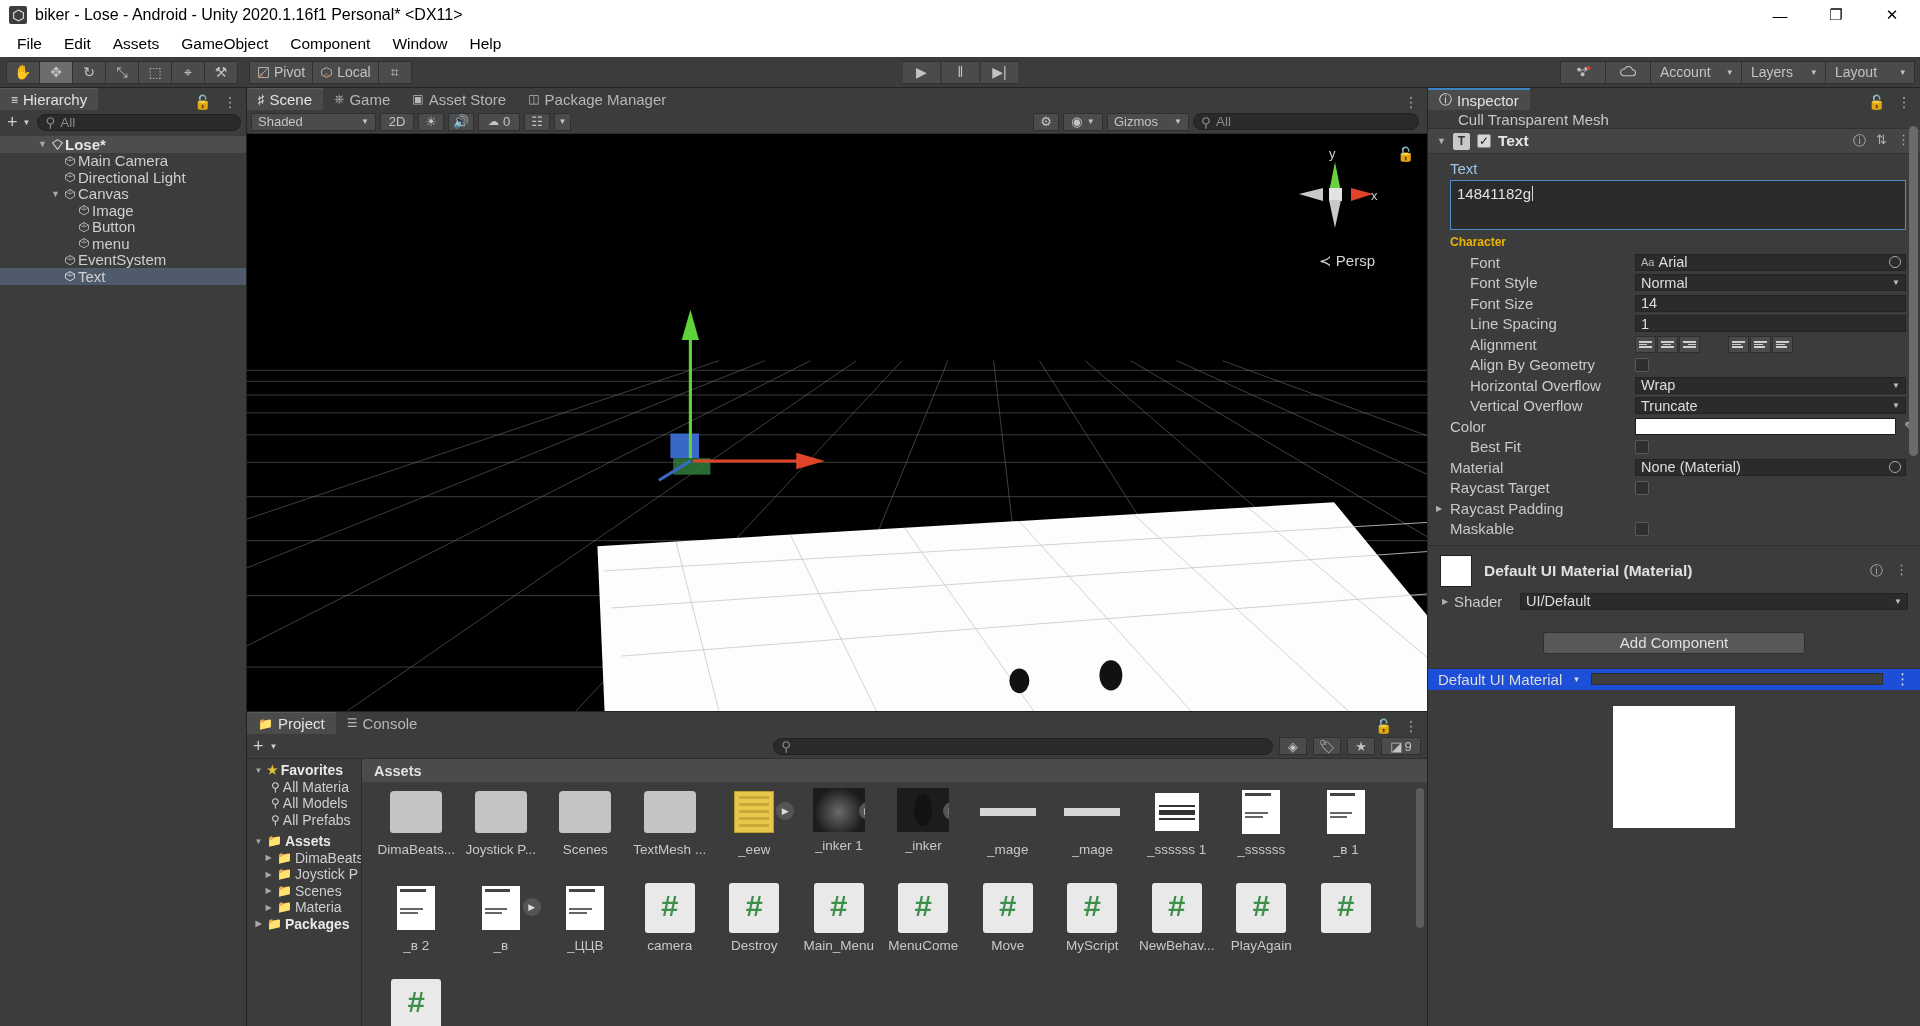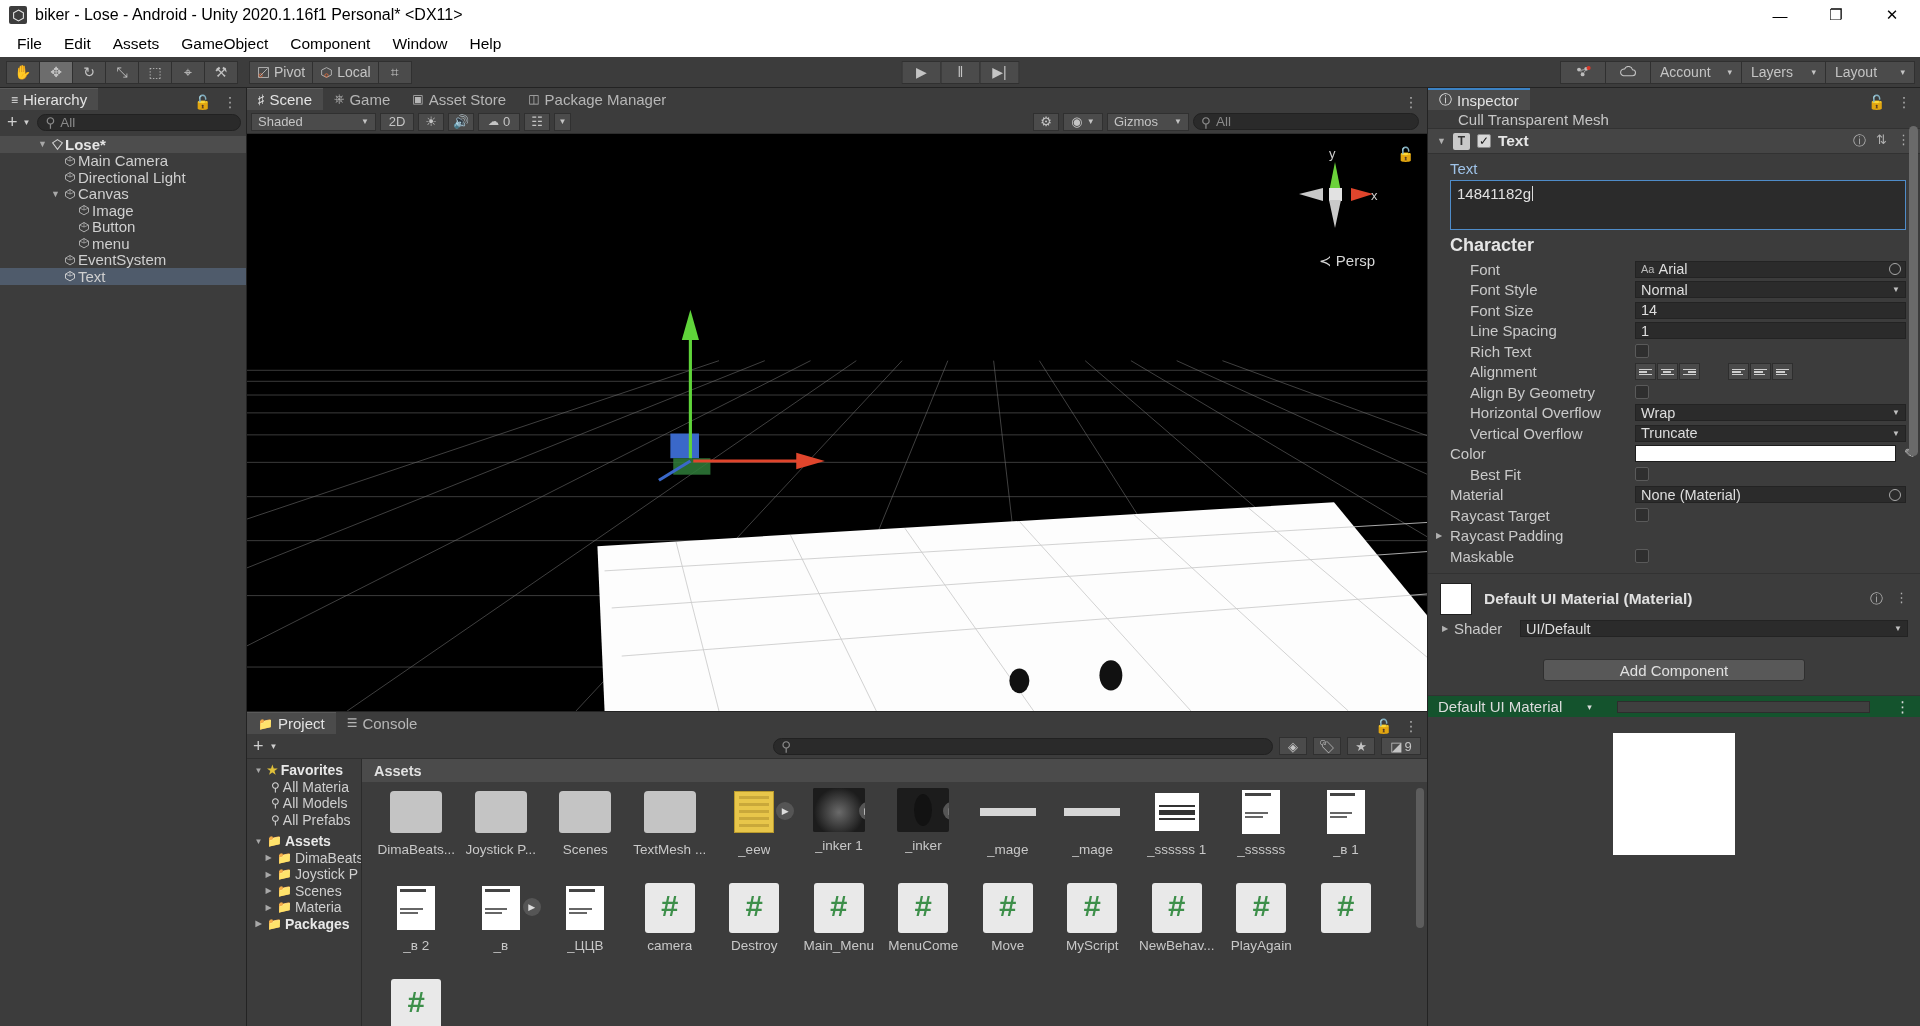--- a/index.html
+++ b/index.html
@@ -86,39 +86,39 @@
   .insp-partial{height:18px;display:flex;align-items:center;padding-left:30px;color:#c6c6c6;font-size:15px;}
   .comp-head{height:26px;background:#454545;display:flex;align-items:center;gap:7px;padding-left:9px;border-top:1px solid #323232;border-bottom:1px solid #323232;}
   .comp-head .tri{font-size:9px;color:#b0b0b0;}
   .comp-ico{width:17px;height:17px;background:#c9c9c9;color:#333;font-size:12px;font-weight:bold;display:flex;align-items:center;justify-content:center;border-radius:2px;}
   .cbox{width:14px;height:14px;background:#d7d7d7;border:1px solid #8b8b8b;border-radius:2px;display:flex;align-items:center;justify-content:center;color:#1a1a1a;font-size:12px;line-height:1;}
   .comp-title{font-weight:bold;font-size:15.5px;color:#e6e6e6;}
   .comp-head .hright{margin-left:auto;display:flex;gap:10px;padding-right:10px;color:#b0b0b0;font-size:13px;}
   .sec-label{padding:6px 0 2px 22px;color:#9fc3e8;font-size:15px;}
   .textarea{margin:1px 14px 0 22px;height:50px;background:#2b2b2b;border:1px solid #4f8cc9;padding:4px 6px;color:#e2e2e2;font-size:15px;}
   .caret{display:inline-block;width:1px;height:15px;background:#ddd;vertical-align:-2px;margin-left:1px;}
-  .grp-title{padding:5px 0 3px 22px;font-weight:bold;font-size:18px;color:#e5e5e5;}
+  .grp-title{padding:5px 0 3px 22px;font-weight:bold;font-size:12px;color:#eab308;}
   .row{height:20.5px;display:flex;align-items:center;padding-left:22px;font-size:15px;color:#c9c9c9;}
   .row .lbl{width:185px;flex:none;}
   .row.indent .lbl{padding-left:20px;}
   .fld{flex:1;margin-right:14px;height:17px;background:#2b2b2b;border:1px solid #232323;display:flex;align-items:center;padding:0 5px;color:#dedede;font-size:14.5px;position:relative;}
   .fld .chev{position:absolute;right:5px;font-size:8px;color:#c0c0c0;}
   .fld .objdot{position:absolute;right:4px;width:12px;height:12px;border:1.5px solid #a8a8a8;border-radius:50%;}
   .fld.white{background:#fff;border:1px solid #1d1d1d;}
   .ckfld{width:14px;height:14px;background:#2f2f2f;border:1px solid #5a5a5a;border-radius:2px;}
   .alignbar{display:flex;gap:1px;}
   .abtn{width:21px;height:17px;background:#4a4a4a;border:1px solid #2e2e2e;display:flex;align-items:center;justify-content:center;}
   .abtn i{display:block;width:12px;height:1.5px;background:#cfcfcf;margin:1px 0;}
   .eyedrop{width:16px;margin-left:4px;color:#c6c6c6;font-size:13px;}
   .matpanel{margin-top:6px;border-top:1px solid #323232;padding:9px 12px 6px 12px;}
   .matrow{display:flex;align-items:center;gap:12px;}
   .matswatch{width:32px;height:32px;background:#fff;border:1px solid #202020;}
   .matname{font-weight:bold;font-size:15.5px;color:#e0e0e0;text-align:center;}
   .addcomp{margin:14px auto 8px;width:262px;height:22px;background:#585858;border:1px solid #2f2f2f;border-radius:3px;display:flex;align-items:center;justify-content:center;font-size:15px;color:#e0e0e0;}
-  .footer-mat{margin-top:14px;height:22px;background:#14532d;border-top:1px solid #323232;display:flex;align-items:center;padding:0 10px;gap:25px;font-size:15px;color:#dcdcdc;}
+  .footer-mat{margin-top:14px;height:22px;background:#1d4ed8;border-top:1px solid #323232;display:flex;align-items:center;padding:0 10px;gap:12px;font-size:15px;color:#dcdcdc;}
   .prevslider{flex:1;height:12px;background:#3f3f3f;border:1px solid #2d2d2d;}
   .preview{margin:16px auto 0;width:122px;height:122px;background:#fff;}
   .scrollthumb{position:absolute;right:2px;width:9px;background:#6a6a6a;border-radius:5px;}
 </style>
 </head>
 <body>
 
 <div id="titlebar">
   <div class="app-icon">
     <svg width="13" height="13" viewBox="0 0 24 24">
@@ -801,24 +801,20 @@
         <span class="fld">
             <span>14</span>
           </span>
       </div>
       <div class="row indent">
         <span class="lbl">Line Spacing</span>
         <span class="fld">
             <span>1</span>
           </span>
       </div>
-      <div class="row indent">
-        <span class="lbl">Rich Text</span>
-        <span class="ckfld"></span>
-      </div>
 
       <div class="row indent">
         <span class="lbl">Alignment</span>
         <span class="alignbar">
           <span class="abtn">
               <span>
                 <i style="width:13px"></i>
                 <i style="width:8px"></i>
                 <i style="width:13px"></i>
               </span>

